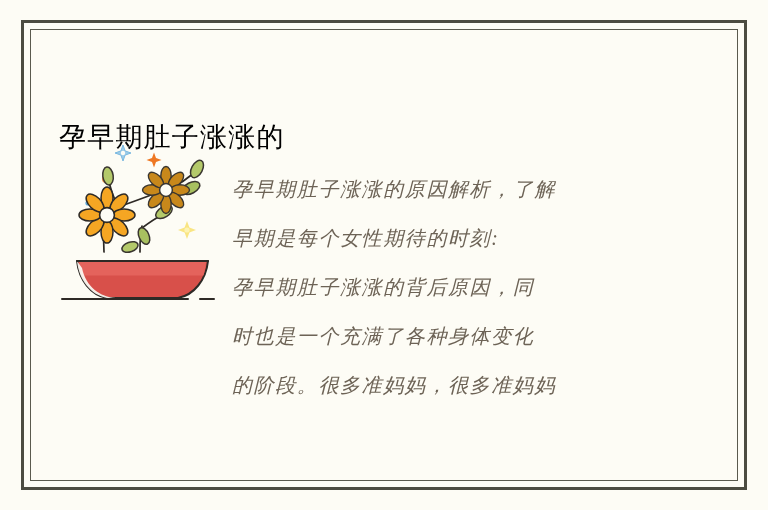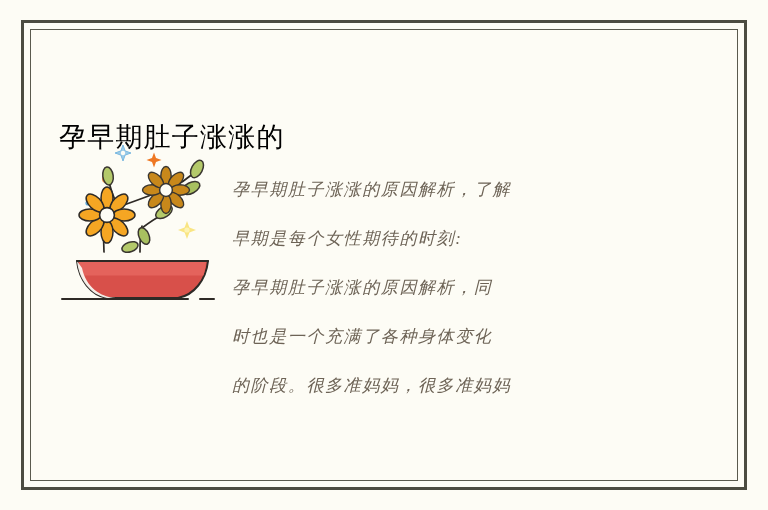--- a/index.html
+++ b/index.html
@@ -66,21 +66,21 @@
   .illustration svg { display: block; }
   
   .body-copy {
     position: absolute;
     left: 232px;
     top: 165px;
     width: 430px;
   }
   .body-line {
     font-family: Liberation Serif, serif;
-    font-size: 17px;
+    font-size: 20px;
     line-height: 49px;
     color: #6d6356;
     letter-spacing: 1.6px;
     white-space: nowrap;
     font-style: italic;
     font-weight: 400;
   }
 </style>
 </head>
 <body>
@@ -176,18 +176,18 @@
       <g stroke="#2e2a26" stroke-width="2" stroke-linecap="round">
         <path d="M2,159 L128,159"></path>
         <path d="M140,159 L154,159"></path>
       </g>
     </svg>
   </div>
 
   <div class="body-copy">
     <div class="body-line">孕早期肚子涨涨的原因解析，了解</div>
     <div class="body-line">早期是每个女性期待的时刻:</div>
-    <div class="body-line">孕早期肚子涨涨的原因解析，同</div>
+    <div class="body-line">孕早期肚子涨涨的背后原因，同</div>
     <div class="body-line">时也是一个充满了各种身体变化</div>
     <div class="body-line">的阶段。很多准妈妈，很多准妈妈</div>
   </div>
 
 </div>
 
 </body></html>

